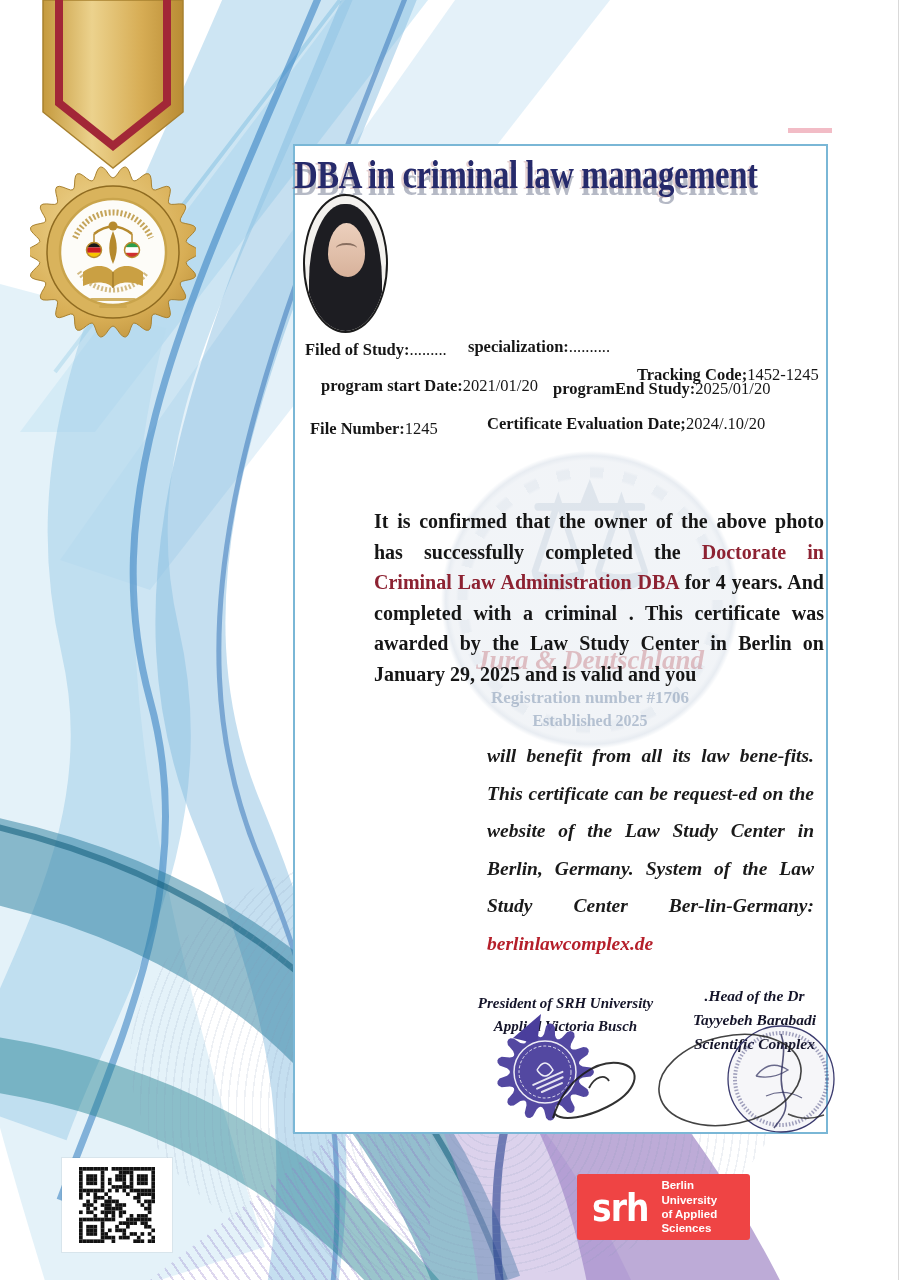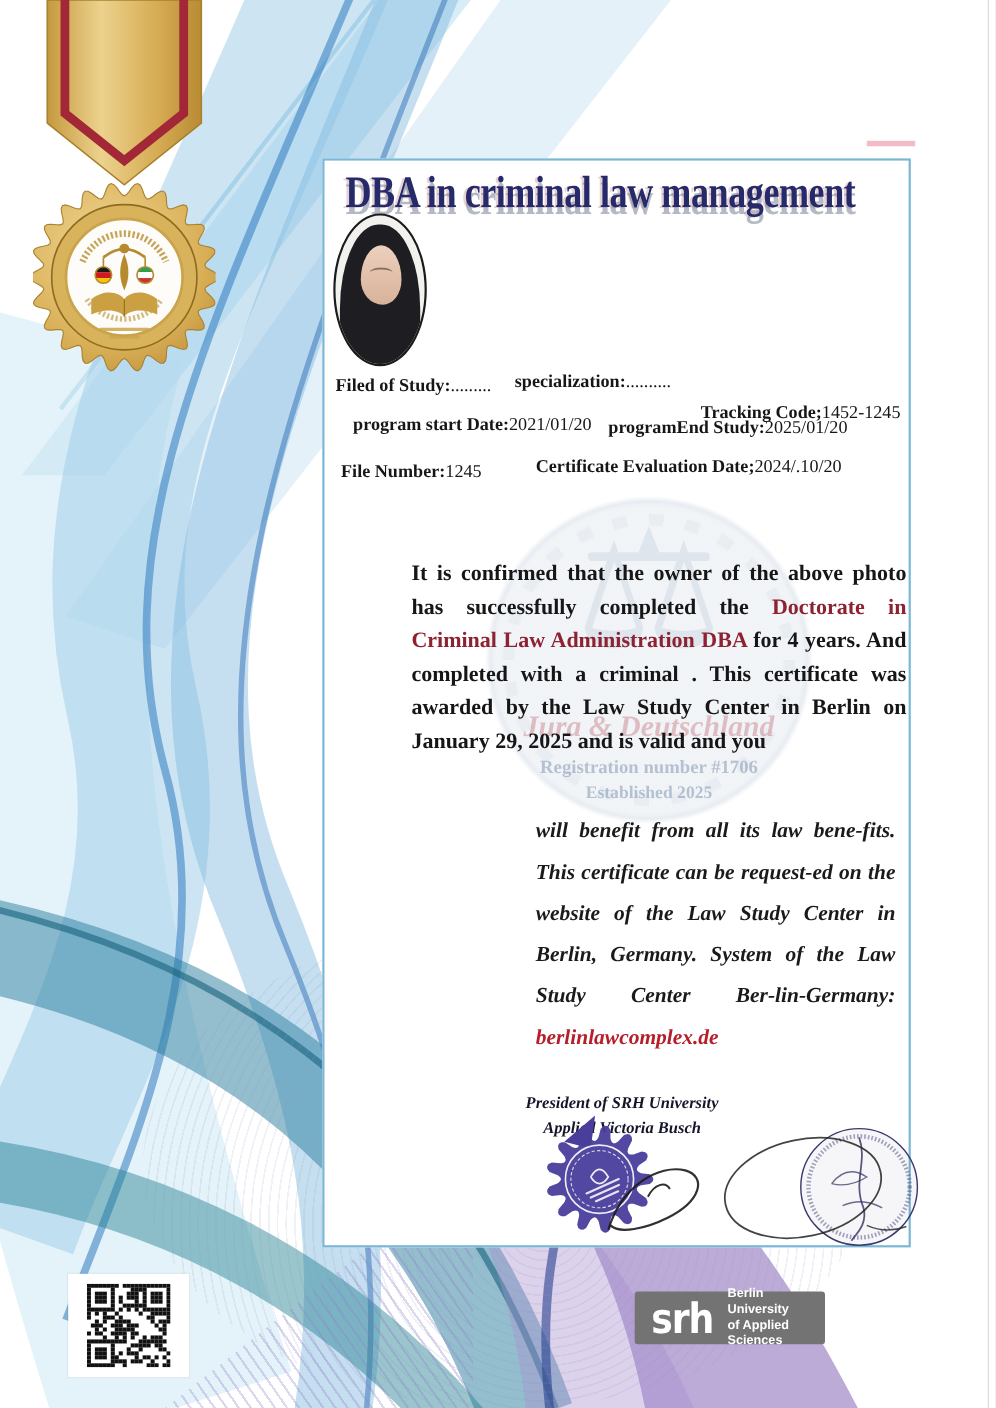--- a/index.html
+++ b/index.html
@@ -36,21 +36,21 @@
   #wm-scales{left:420px;top:450px;width:340px;text-align:center;font-size:150px;
     color:rgba(150,170,195,.20);font-family:"DejaVu Sans",sans-serif;}
   #wm-script{left:360px;top:645px;width:460px;text-align:center;font-style:italic;font-weight:bold;
     font-size:27px;color:rgba(175,62,72,.30);}
   #wm-reg{left:380px;top:688px;width:420px;text-align:center;font-weight:bold;
     font-size:17px;color:rgba(125,145,175,.52);}
   #wm-est{left:380px;top:712px;width:420px;text-align:center;font-weight:bold;
     font-size:16px;color:rgba(125,145,175,.52);}
 
   
-  #title{left:294px;top:150px;width:530px;z-index:4;white-space:nowrap;padding-left:20px;}
+  #title{left:294px;top:150px;width:530px;z-index:4;white-space:nowrap;}
   #title span{display:inline-block;font-weight:bold;font-size:41px;letter-spacing:-.5px;
     color:#262a6b;transform:scaleX(.80);transform-origin:left center;
     text-shadow:0 7px 0 rgba(120,128,150,.55), -3px 1px 0 rgba(165,80,80,.25);}
   #photo{left:303px;top:194px;width:81px;height:135px;border:2px solid #1b1b1b;border-radius:50%;
     overflow:hidden;background:#f3f1ee;z-index:4;}
   #photo .hijab{position:absolute;left:4px;top:8px;width:73px;height:160px;background:#1d1d22;
     border-radius:48% 48% 40% 40%;}
   #photo .face{position:absolute;left:23px;top:27px;width:37px;height:54px;
     background:linear-gradient(#ecd0bd,#d8b29b);border-radius:50% 50% 46% 54%/58% 58% 42% 42%;}
   #photo .brow{position:absolute;left:31px;top:47px;width:21px;height:8px;
@@ -74,21 +74,21 @@
   
   .sigtext{z-index:4;text-align:center;font-weight:bold;font-style:italic;font-size:15px;
     color:#15152a;line-height:1.55;margin-top:22px;}
   #stamp-left{left:495px;top:1008px;z-index:4;}
   #stamp-right{left:638px;top:1018px;z-index:4;}
 
   
   #qr-card{left:62px;top:1158px;width:110px;height:94px;background:#ffffff;z-index:4;
     box-shadow:0 0 0 1px rgba(0,0,0,.05);}
   #qr-card svg{position:absolute;left:17px;top:9px;}
-  #srh-box{left:577px;top:1174px;width:173px;height:48px;background:#737373;border-radius:3px;
+  #srh-box{left:577px;top:1174px;width:173px;height:66px;background:#ef4444;border-radius:3px;
     z-index:4;display:flex;align-items:center;font-family:"Liberation Sans",sans-serif;}
   #srh-box .mark{color:#fff;font-weight:bold;font-size:33px;letter-spacing:-1px;margin-left:15px;
     font-family:"DejaVu Sans",sans-serif;transform:scaleY(1.15);}
   #srh-box .nm{color:#fff;font-weight:bold;font-size:11.5px;line-height:1.25;margin-left:13px;}
 </style>
 </head>
 <body>
 
 <div class="canvas">
 
@@ -211,20 +211,25 @@
     <span>It is confirmed that the owner of the above photo has successfully completed the </span><span class="hl">Doctorate in Criminal Law Administration DBA</span><span> for 4 years. And completed with a criminal . This certificate was awarded by the Law Study Center in Berlin on January 29, 2025 and is valid and you</span>
   </div>
 
   <div id="benefit-par" class="abs">
     <span>will benefit from all its law bene-fits. This certificate can be request-ed on the website of the Law Study Center in Berlin, Germany. System of the Law Study Center Ber-lin-Germany: </span><span class="lnk">berlinlawcomplex.de</span>
   </div>
 
   <div class="abs sigtext" style="left:468px;top:970px;width:195px;">
     <div>President of SRH University</div>
     <div>Applied Victoria Busch</div>
+  </div>
+  <div class="abs sigtext" style="left:662px;top:962px;width:185px;font-size:15.5px;">
+    <div>.Head of the Dr</div>
+    <div>Tayyebeh Barabadi</div>
+    <div>Scientific Complex</div>
   </div>
 
   <svg id="stamp-left" class="abs" width="160" height="125" viewBox="0 0 160 125">
     <path d="M18,30 L46,6 L42,36 Z" fill="#4a3e9c"></path>
     <path id="gear-path" fill="#4a3e9c" opacity="0.95" d="M99.0,64.0L98.2,66.3L95.7,68.4L87.7,69.5L85.0,70.9L84.0,72.4L84.2,74.2L85.9,76.6L92.5,81.3L93.8,84.4L93.4,86.8L91.6,88.5L88.4,89.1L80.8,86.4L77.8,86.4L76.2,87.2L75.5,88.9L76.0,91.9L79.6,99.1L79.3,102.4L77.8,104.3L75.5,105.0L72.3,104.1L66.9,98.2L64.3,96.7L62.4,96.7L61.0,98.0L60.0,100.8L59.9,108.8L58.1,111.6L55.9,112.6L53.5,112.2L51.1,109.9L49.1,102.1L47.4,99.6L45.8,98.7L44.0,99.2L41.8,101.2L37.9,108.3L35.1,109.9L32.6,109.8L30.7,108.3L29.7,105.1L31.5,97.3L31.2,94.3L30.1,92.8L28.3,92.4L25.4,93.1L18.7,97.6L15.4,97.7L13.3,96.5L12.3,94.2L12.9,91.0L18.1,84.9L19.2,82.1L19.0,80.3L17.6,79.0L14.7,78.4L6.7,79.2L3.7,77.8L2.4,75.7L2.6,73.3L4.6,70.6L12.1,67.7L14.3,65.7L15.0,64.0L14.3,62.3L12.1,60.3L4.6,57.4L2.6,54.7L2.4,52.3L3.7,50.2L6.7,48.8L14.7,49.6L17.6,49.0L19.0,47.7L19.2,45.9L18.1,43.1L12.9,37.0L12.3,33.8L13.3,31.5L15.4,30.3L18.7,30.4L25.4,34.9L28.3,35.6L30.1,35.2L31.2,33.7L31.5,30.7L29.7,22.9L30.7,19.7L32.6,18.2L35.1,18.1L37.9,19.7L41.8,26.8L44.0,28.8L45.8,29.3L47.4,28.4L49.1,25.9L51.1,18.1L53.5,15.8L55.9,15.4L58.1,16.4L59.9,19.2L60.0,27.2L61.0,30.0L62.4,31.3L64.3,31.3L66.9,29.8L72.3,23.9L75.5,23.0L77.8,23.7L79.3,25.6L79.6,28.9L76.0,36.1L75.5,39.1L76.2,40.8L77.8,41.6L80.8,41.6L88.4,38.9L91.6,39.5L93.4,41.2L93.8,43.6L92.5,46.7L85.9,51.4L84.2,53.8L84.0,55.6L85.0,57.1L87.7,58.5L95.7,59.6L98.2,61.7L99.0,64.0Z"></path>
     <circle cx="50" cy="64" r="31" fill="none" stroke="#ffffff" stroke-width="1.5" opacity="0.9"></circle>
     <circle cx="50" cy="64" r="26" fill="none" stroke="#ffffff" stroke-width="1" stroke-dasharray="3,2" opacity="0.8"></circle>
     <path d="M42,62 q8,-14 16,0 q-8,12 -16,0" fill="none" stroke="#ffffff" stroke-width="1.5" opacity="0.9"></path>
     <g transform="rotate(-24 50 64)" opacity="0.85">
       <rect x="33" y="70" width="34" height="2" rx="1" fill="#ffffff"></rect>

